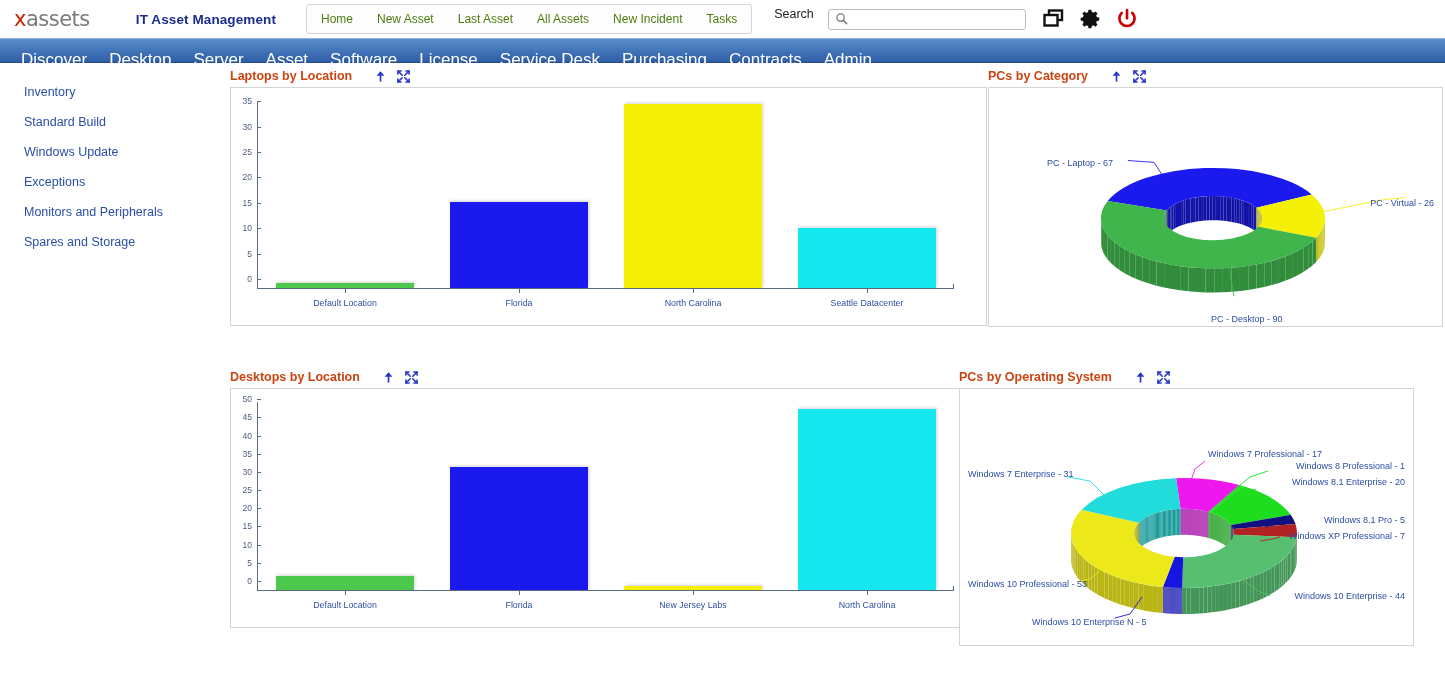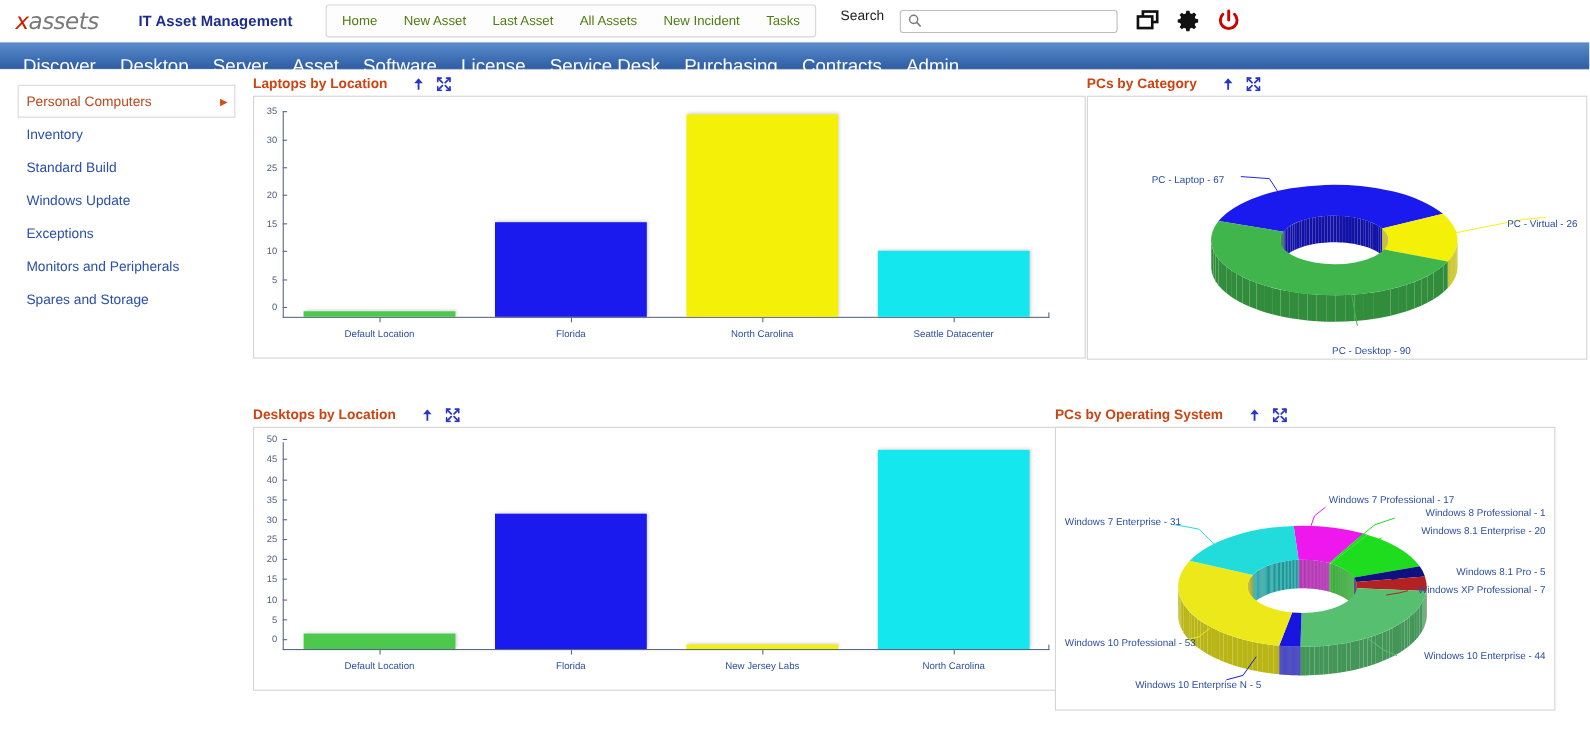--- a/index.html
+++ b/index.html
@@ -19,25 +19,24 @@
     display: flex;
     align-items: center;
   }
   #logo {
     margin-left: 14px;
     font-size: 21px;
     letter-spacing: -0.5px;
     color: #7a7a7a;
     font-family: "DejaVu Sans", sans-serif;
     font-weight: 400;
-    font-style: italic;
   }
   #logo .logo-x { color: #cc2200; }
   #app-title {
-    margin-left: 36px;
+    margin-left: 46px;
     font-size: 13.5px;
     font-weight: bold;
     color: #1d2d8f;
     letter-spacing: 0.1px;
   }
   #primary-nav {
     margin-left: 30px;
     border: 1px solid #d6d6d6;
     border-radius: 3px;
     height: 30px;
@@ -358,24 +357,20 @@
   <a href="#">License</a>
   <a href="#">Service Desk</a>
   <a href="#">Purchasing</a>
   <a href="#">Contracts</a>
   <a href="#">Admin</a>
 </div>
 
 <div id="body-wrap">
 
   <div id="sidebar">
-    <div class="side-item selected">
-      <span>Personal Computers</span>
-      <span class="side-arrow">▶</span>
-    </div>
     <div class="side-item">
       <span>Inventory</span>
     </div>
     <div class="side-item">
       <span>Standard Build</span>
     </div>
     <div class="side-item">
       <span>Windows Update</span>
     </div>
     <div class="side-item">

